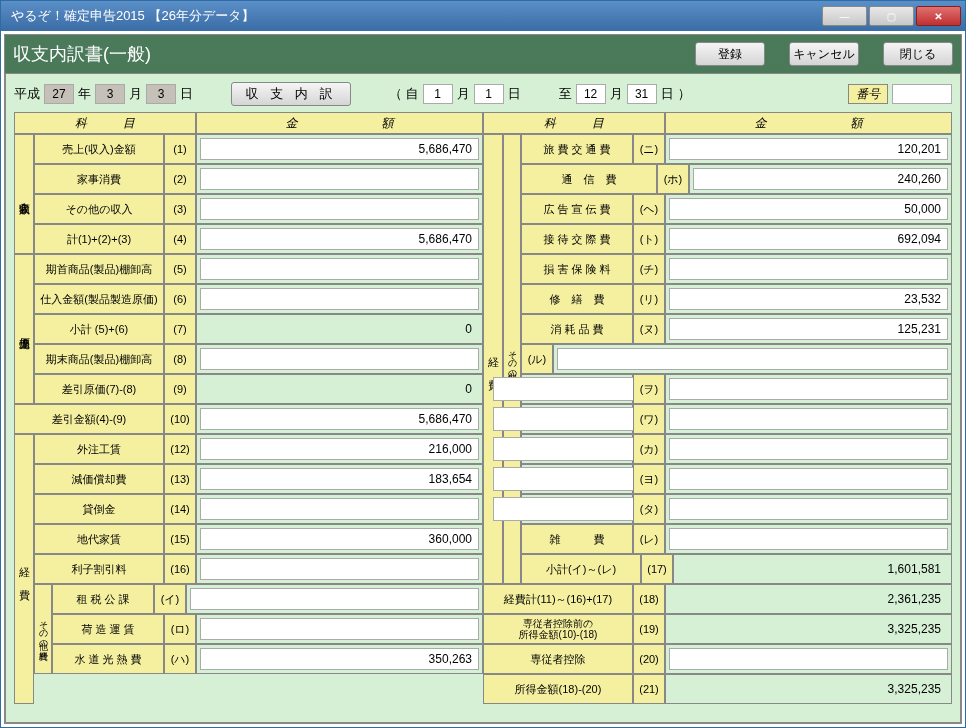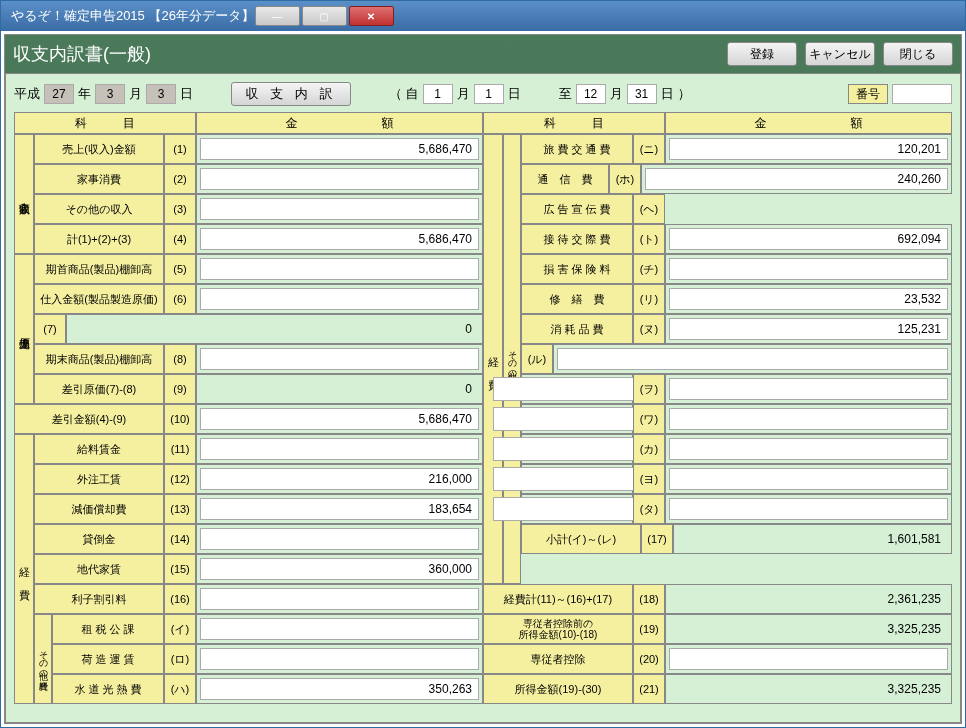--- a/index.html
+++ b/index.html
@@ -1,40 +1,40 @@
 <!DOCTYPE html>
 <html><head>
 <meta charset="utf-8">
 <style>
 * { box-sizing: border-box; margin: 0; padding: 0; }
 body { font-family: "MS PGothic", sans-serif; font-size: 12px; background: #fff; }
 .window { width: 966px; height: 728px; background: #fff; border: 1px solid #2e6da4; display: flex; flex-direction: column; }
-.titlebar { height: 30px; background: linear-gradient(#5b8fc7, #3a6ca5); display: flex; align-items: center; padding: 0 4px 0 10px; color: #fff; }
+.titlebar { height: 30px; background: linear-gradient(#5b8fc7, #3a6ca5); display: flex; align-items: center; justify-content: space-between; padding: 0 4px 0 10px; color: #fff; }
 .titlebar-text { font-size: 13px; }
 .window-controls { display: flex; gap: 2px; }
 .winbtn { width: 45px; height: 20px; background: linear-gradient(#e8e8e8,#c8c8c8); border: 1px solid #888; border-radius: 2px; display: flex; align-items: center; justify-content: center; cursor: pointer; font-size: 10px; }
 .winbtn.close { background: linear-gradient(#e07070,#c03030); color: #fff; font-weight: bold; border-color: #802020; }
 .inner { flex: 1; padding: 3px; }
 .inner2 { width: 100%; height: 100%; background: linear-gradient(#4a7a5a,#3a6a4a); border: 1px solid #888; padding: 0; display: flex; flex-direction: column; }
 .header { height: 38px; display: flex; align-items: center; justify-content: space-between; padding: 0 8px; }
 .page-title { color: #fff; font-size: 18px; }
-.header-btns { display: flex; gap: 8px; }
+.header-btns { display: flex; gap: 24px; }
 .hbtn { width: 70px; height: 24px; background: linear-gradient(#f5f5f5,#d5d5d5); border: 1px solid #888; border-radius: 3px; cursor: pointer; font-size: 12px; }
 .content { flex: 1; background: #d5f0d5; border: 1px solid #888; padding: 6px 8px; display: flex; flex-direction: column; }
 .datebar { height: 28px; display: flex; align-items: center; gap: 4px; font-size: 13px; }
 .dfield { height: 20px; background: #fff; border: 1px solid #aaa; text-align: center; padding: 2px 4px; font-size: 12px; }
 .dfield.disabled { background: #c5c0b8; }
 .toggle-btn { width: 120px; height: 24px; background: linear-gradient(#f5f5f5,#d5d5d5); border: 1px solid #888; border-radius: 3px; cursor: pointer; font-size: 13px; letter-spacing: 4px; }
 .spacer { flex: 1; }
 .main { flex: 1; display: flex; gap: 0; margin-top: 4px; }
 .col { display: flex; flex-direction: column; }
 .col-left { flex: 1; }
 .col-right { flex: 1; }
 .hdr-row { display: flex; height: 22px; }
-.hdr-cell { background: #f5f0a0; border: 1px solid #888; display: flex; align-items: center; justify-content: center; font-size: 12px; }
+.hdr-cell { background: #f5f0a0; border: 1px solid #888; display: flex; align-items: center; justify-content: center; font-size: 12px; font-style: italic; }
 .vcat { width: 20px; background: #f5f0a0; border: 1px solid #888; display: flex; align-items: center; justify-content: center; writing-mode: vertical-rl; font-size: 11px; }
 .row { display: flex; height: 30px; }
 .vcat-wrap { display: flex; }
 .rows { display: flex; flex-direction: column; flex: 1; }
 .label-cell { width: 130px; background: #f5f0a0; border: 1px solid #888; display: flex; align-items: center; justify-content: center; font-size: 11px; text-align: center; }
 .num-cell { width: 32px; background: #f5f0a0; border: 1px solid #888; display: flex; align-items: center; justify-content: center; font-size: 11px; }
 .amt-cell { flex: 1; border: 1px solid #888; background: #d5f0d5; padding: 3px; display: flex; }
 .amt-input { flex: 1; text-align: right; padding: 2px 6px; border: 1px solid #aaa; background: #fff; font-size: 12px; }
 .amt-input.calc { background: transparent; border: 1px solid transparent; }
 .label-cell.wide { width: 150px; }
@@ -142,20 +142,21 @@
                       </div>
                     </div>
                     <div class="row">
                       <div class="label-cell">仕入金額(製品製造原価)</div>
                       <div class="num-cell">(6)</div>
                       <div class="amt-cell">
                         <input class="amt-input " value="" style="">
                       </div>
                     </div>
                     <div class="row">
+                      <div class="label-cell">小計 (5)+(6)</div>
                       <div class="num-cell">(7)</div>
                       <div class="amt-cell">
                         <input class="amt-input calc" value="0" style="">
                       </div>
                     </div>
                     <div class="row">
                       <div class="label-cell">期末商品(製品)棚卸高</div>
                       <div class="num-cell">(8)</div>
                       <div class="amt-cell">
                         <input class="amt-input " value="" style="">
@@ -177,27 +178,20 @@
                     <input class="amt-input " value="5,686,470" style="">
                   </div>
                 </div>
                 <div class="vcat-wrap">
     <div class="vcat" style="height:270px">経　　費</div>
     <div class="rows">
       <div class="vcat-wrap">
         <div style="width:0"></div>
         <div class="rows">
                         <div class="row">
-                          <div class="label-cell">給料賃金</div>
-                          <div class="num-cell">(11)</div>
-                          <div class="amt-cell">
-                            <input class="amt-input " value="" style="">
-                          </div>
-                        </div>
-                        <div class="row">
                           <div class="label-cell">外注工賃</div>
                           <div class="num-cell">(12)</div>
                           <div class="amt-cell">
                             <input class="amt-input " value="216,000" style="">
                           </div>
                         </div>
                         <div class="row">
                           <div class="label-cell">減価償却費</div>
                           <div class="num-cell">(13)</div>
                           <div class="amt-cell">
@@ -224,21 +218,21 @@
                           <div class="amt-cell">
                             <input class="amt-input " value="" style="">
                           </div>
                         </div>
                       </div>
       </div>
       <div class="vcat-wrap">
         <div class="vcat" style="height:90px;width:18px;font-size:9px">その他の経費</div>
         <div class="rows">
                         <div class="row">
-                          <div class="label-cell" style="width:112px">租 税 公 課</div>
+                          <div class="label-cell" style="width:102px">租 税 公 課</div>
                           <div class="num-cell">(イ)</div>
                           <div class="amt-cell">
                             <input class="amt-input " value="" style="">
                           </div>
                         </div>
                         <div class="row">
                           <div class="label-cell" style="width:112px">荷 造 運 賃</div>
                           <div class="num-cell">(ロ)</div>
                           <div class="amt-cell">
                             <input class="amt-input " value="" style="">
@@ -270,29 +264,32 @@
         <div class="vcat" style="height:450px;width:18px;font-size:9px">その他の経費</div>
         <div class="rows">
                         <div class="row">
                           <div class="label-cell" style="width:112px">旅 費 交 通 費</div>
                           <div class="num-cell">(ニ)</div>
                           <div class="amt-cell">
                             <input class="amt-input " value="120,201" style="">
                           </div>
                         </div>
                         <div class="row">
-                          <div class="label-cell" style="width:88px">通　信　費</div>
+                          <div class="label-cell" style="width:136px">通　信　費</div>
                           <div class="num-cell">(ホ)</div>
                           <div class="amt-cell">
                             <input class="amt-input " value="240,260" style="">
                           </div>
                         </div>
                         <div class="row">
                           <div class="label-cell" style="width:112px">広 告 宣 伝 費</div>
                           <div class="num-cell">(ヘ)</div>
+                          <div class="amt-cell">
+                            <input class="amt-input " value="50,000" style="">
+                          </div>
                         </div>
                         <div class="row">
                           <div class="label-cell" style="width:112px">接 待 交 際 費</div>
                           <div class="num-cell">(ト)</div>
                           <div class="amt-cell">
                             <input class="amt-input " value="692,094" style="">
                           </div>
                         </div>
                         <div class="row">
                           <div class="label-cell" style="width:112px">損 害 保 険 料</div>
@@ -355,20 +352,27 @@
                           <div class="num-cell">(ヨ)</div>
                           <div class="amt-cell">
                             <input class="amt-input " value="" style="">
                           </div>
                         </div>
                         <div class="row">
                           <div class="label-cell" style="padding:2px;background:#d5f0d5;width:112px">
                             <input class="amt-input" style="text-align: center; height: 100%;">
                           </div>
                           <div class="num-cell">(タ)</div>
+                          <div class="amt-cell">
+                            <input class="amt-input " value="" style="">
+                          </div>
+                        </div>
+                        <div class="row">
+                          <div class="label-cell" style="width:112px">雑　　　費</div>
+                          <div class="num-cell">(レ)</div>
                           <div class="amt-cell">
                             <input class="amt-input " value="" style="">
                           </div>
                         </div>
                         <div class="row">
                           <div class="label-cell" style="width:120px">小計(イ)～(レ)</div>
                           <div class="num-cell">(17)</div>
                           <div class="amt-cell">
                             <input class="amt-input calc" value="1,601,581" style="">
                           </div>
@@ -392,21 +396,21 @@
                   </div>
                 </div>
                 <div class="row">
                   <div class="label-cell wide ">専従者控除</div>
                   <div class="num-cell">(20)</div>
                   <div class="amt-cell">
                     <input class="amt-input " value="" style="">
                   </div>
                 </div>
                 <div class="row">
-                  <div class="label-cell wide ">所得金額(19)-(30)</div>
+                  <div class="label-cell wide ">所得金額(18)-(20)</div>
                   <div class="num-cell">(21)</div>
                   <div class="amt-cell">
                     <input class="amt-input calc" value="3,325,235" style="">
                   </div>
                 </div>
               </div>
         </div>
       </div>
     </div>
   </div>

